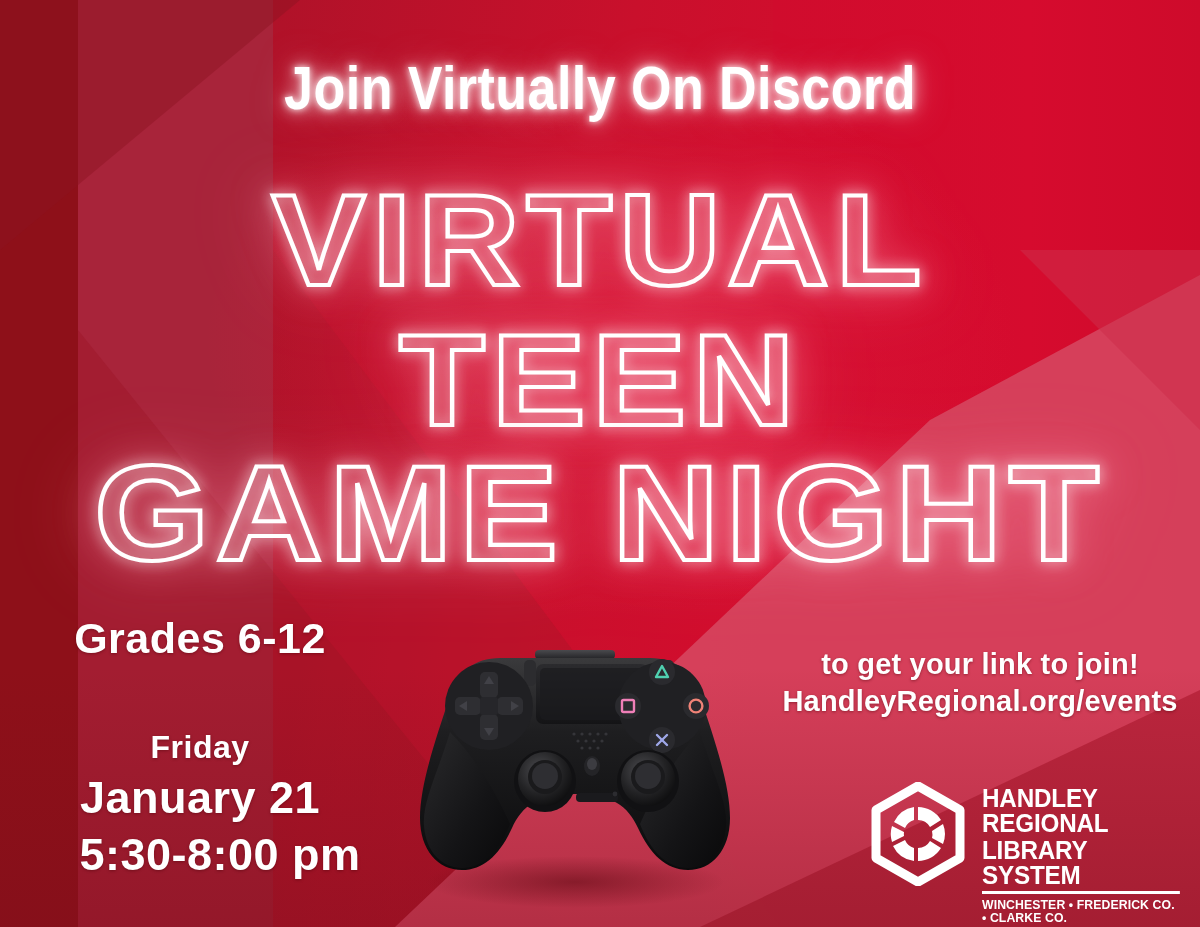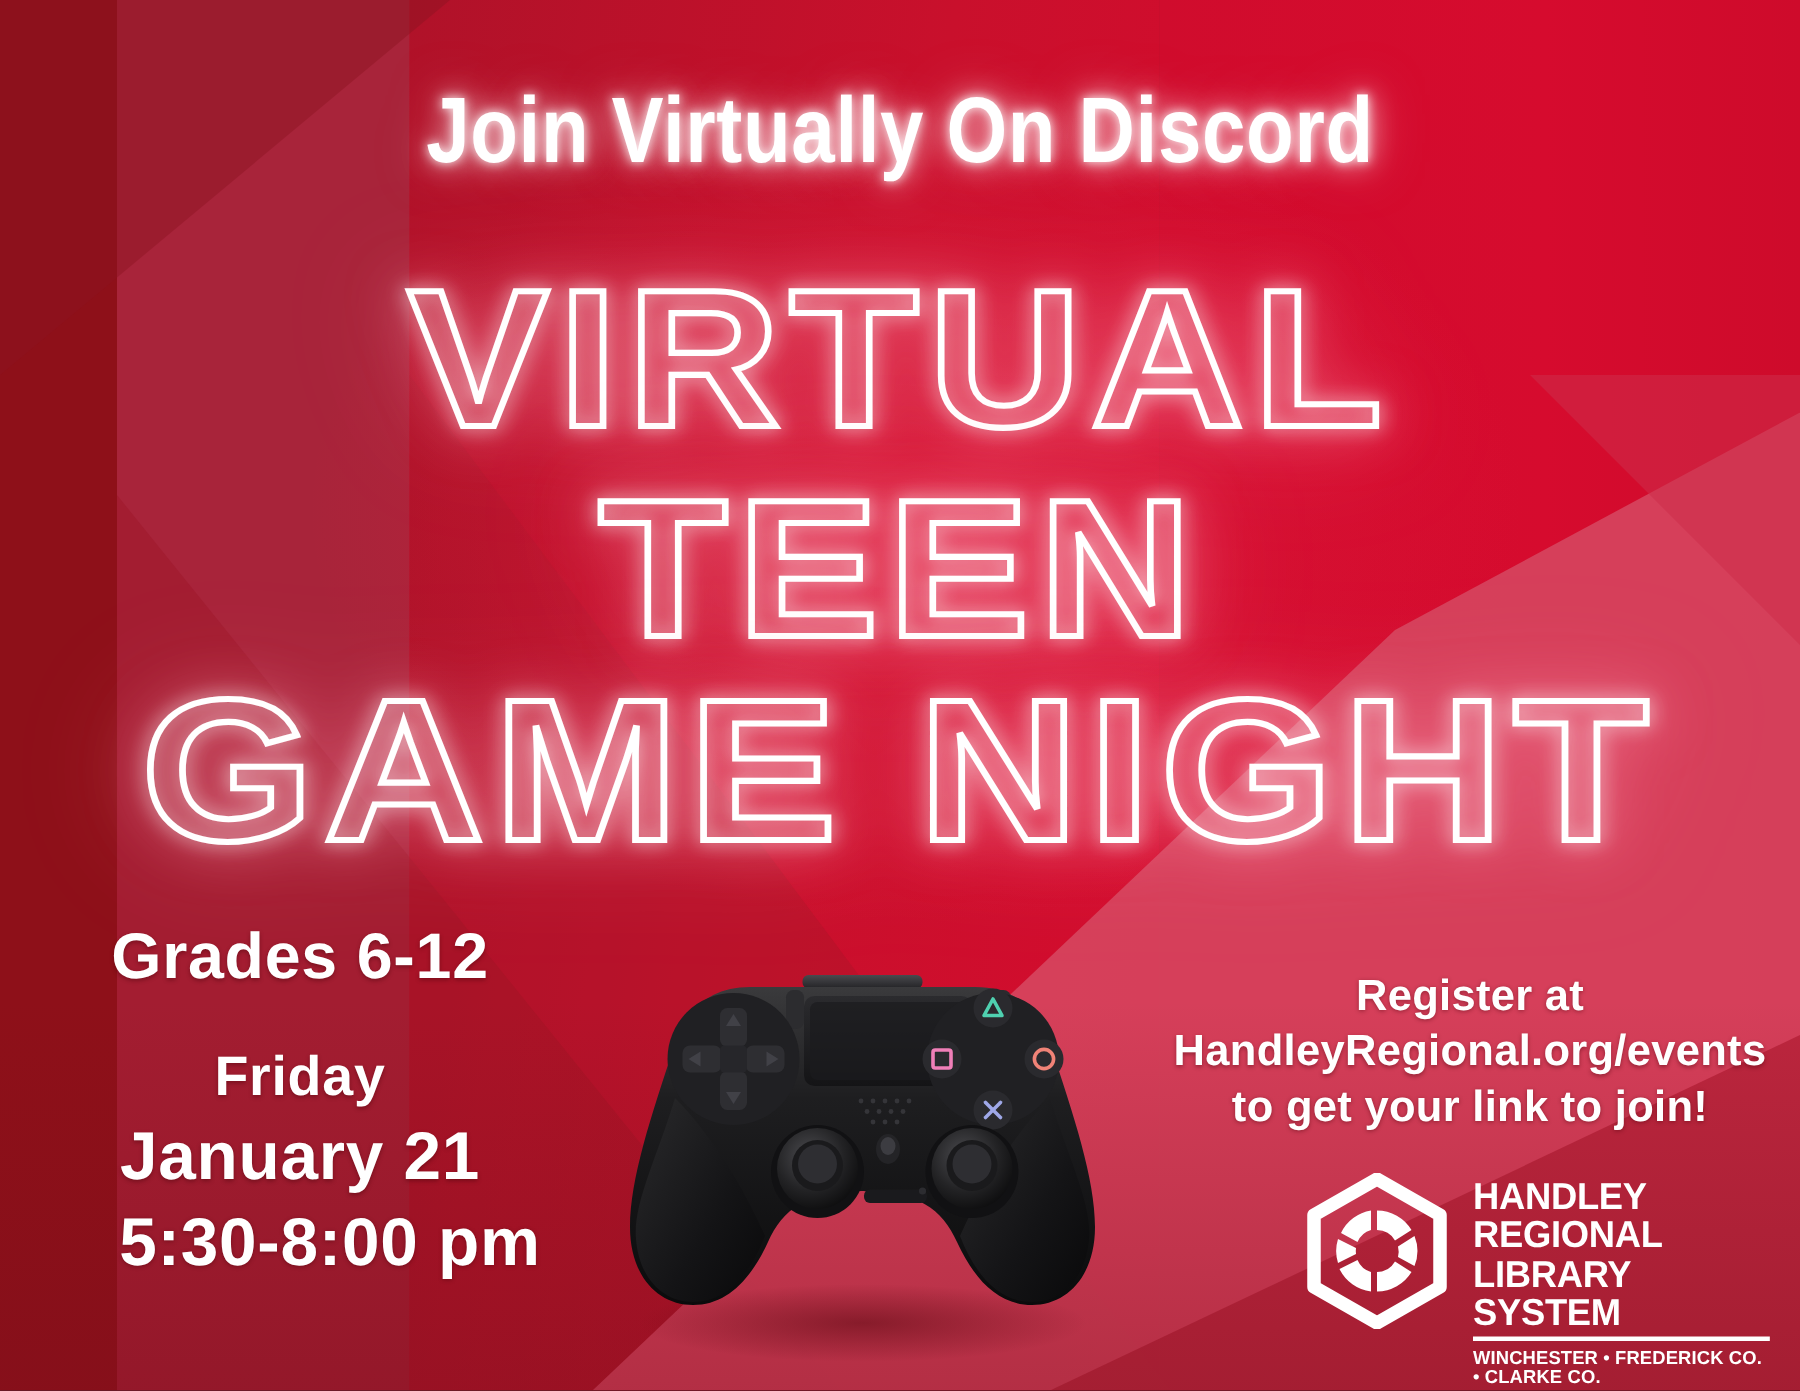--- a/index.html
+++ b/index.html
@@ -134,21 +134,21 @@
     left: 0;
     top: 616px;
     width: 400px;
     text-align: center;
     color: #fff;
     font-weight: 700;
     letter-spacing: .5px;
     text-shadow: 0 1px 3px rgba(70,5,12,.45);
   }
   .details .grades { font-size: 43px; line-height: 1.05; }
-  .details .friday { font-size: 37px; margin-top: 38px; line-height: 1.05; }
+  .details .friday { font-size: 32px; margin-top: 70px; line-height: 1.05; }
   .details .date   { font-size: 45px; margin-top: 8px; line-height: 1.1; }
   .details .time   { font-size: 45px; margin-top: 8px; line-height: 1.1; margin-left: 40px; }
 
   
   .register {
     position: absolute;
     right: 10px;
     top: 646px;
     width: 420px;
     text-align: center;
@@ -232,23 +232,22 @@
     <div class="neon-title neon-3">GAME NIGHT</div>
 
     <div class="details">
       <div class="grades">Grades 6-12</div>
       <div class="friday">Friday</div>
       <div class="date">January 21</div>
       <div class="time">5:30-8:00 pm</div>
     </div>
 
     <div class="register">
-      <div>Register at</div>
+      <div>to get your link to join!</div>
       <div>HandleyRegional.org/events</div>
-      <div>to get your link to join!</div>
     </div>
 
     <div class="controller">
       <svg viewBox="0 0 350 291" width="350" height="291">
         <defs>
           <radialGradient id="shadowGrad" cx="50%" cy="50%" r="50%">
             <stop offset="0%" stop-color="#5E0912" stop-opacity=".55"></stop>
             <stop offset="100%" stop-color="#5E0912" stop-opacity="0"></stop>
           </radialGradient>
           <linearGradient id="bodyGrad" x1="0" y1="0" x2="0" y2="1">

